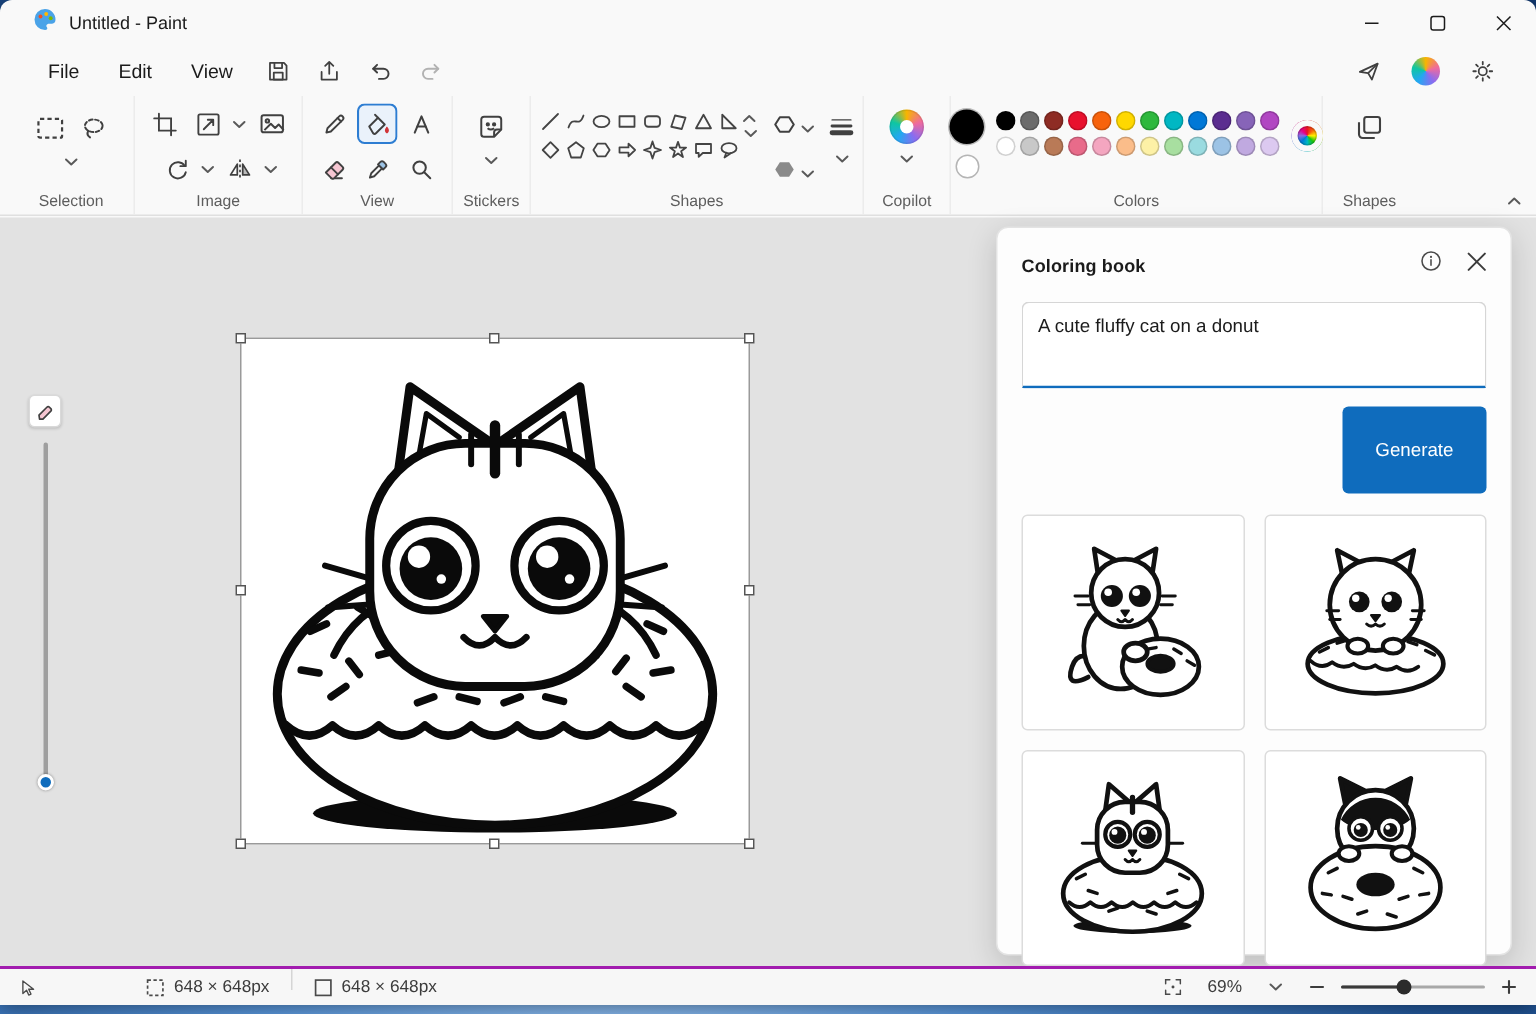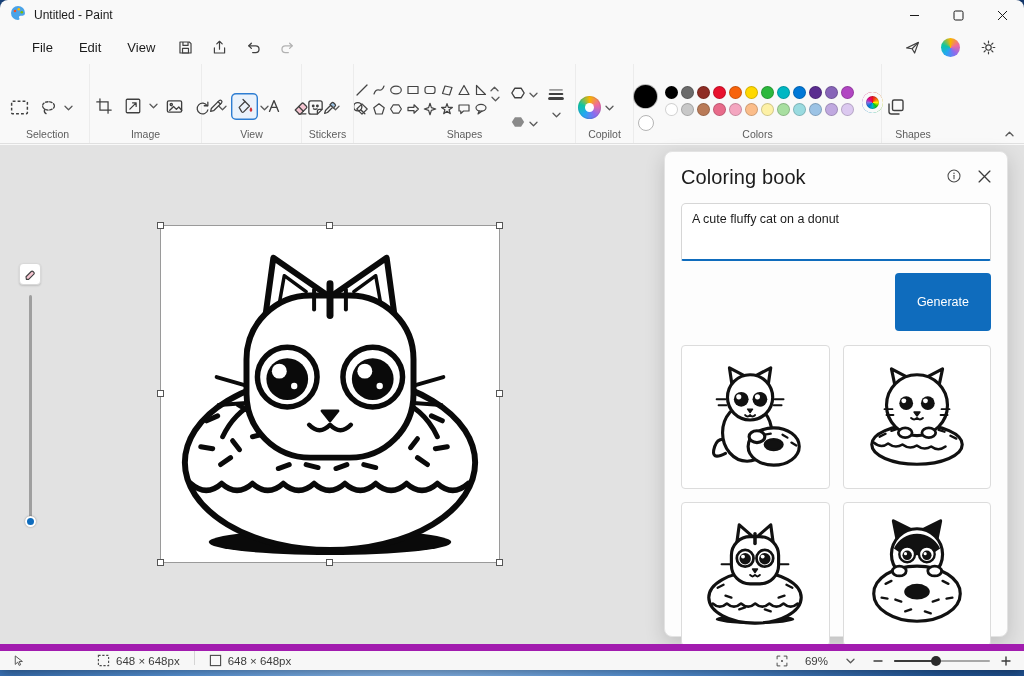--- a/index.html
+++ b/index.html
@@ -3,33 +3,33 @@
 <meta charset="utf-8">
 <style>
   *{margin:0;padding:0;box-sizing:border-box}
   html,body{width:1024px;height:676px;overflow:hidden}
   body{font-family:"Liberation Sans","DejaVu Sans",sans-serif;color:#1b1b1b}
   .desktop{position:relative;width:1024px;height:676px;
     background:radial-gradient(ellipse at 40% 115%, #9cc8f7 0%, #5b9ae0 28%, #245a9e 62%, #143c74 100%);}
   .window{position:absolute;left:0;top:0;right:0;height:670px;background:#f9f9f9;
     border-radius:8px 8px 0 0;overflow:hidden;box-shadow:0 2px 14px rgba(0,0,0,.45)}
   
-  .titlebar{height:30px;display:flex;align-items:center;padding-left:10px}
+  .titlebar{height:30px;display:flex;align-items:center;padding-left:22px}
   .title-text{font-size:12px;margin-left:8px;color:#1b1b1b}
   .win-controls{margin-left:auto;display:flex;height:100%}
   .win-btn{width:44px;display:flex;align-items:center;justify-content:center;color:#1b1b1b}
   
   .menubar{height:34px;display:flex;align-items:center;padding:0 20px;gap:2px}
   .menu-item{font-size:13px;padding:5px 12px;border-radius:5px}
   .icon-btn{width:32px;height:28px;display:flex;align-items:center;justify-content:center;border-radius:5px}
   .menubar-right{margin-left:auto;display:flex;align-items:center;gap:6px}
   .disabled{opacity:.38}
   
   .ribbon{position:relative;height:80px;display:flex;background:#f9f9f9;border-bottom:1px solid #e0e0e0;padding-left:6px}
-  .rsec{position:relative;height:100%;border-right:1px solid #ececec;display:flex;flex-direction:row;align-items:center;padding-top:5px}
+  .rsec{position:relative;height:100%;border-right:1px solid #ececec;display:flex;flex-direction:column;align-items:center;padding-top:5px}
   .rsec-label{position:absolute;bottom:3px;left:0;width:100%;text-align:center;font-size:10.5px;color:#5d5d5d;white-space:nowrap}
   .rrow{display:flex;align-items:center;justify-content:center;gap:2px}
   .tool-btn{width:27px;height:27px;display:flex;align-items:center;justify-content:center;border-radius:5px;color:#404040}
   .tool-btn.selected{background:#eaf2fb;box-shadow:inset 0 0 0 1.4px #2d7dd2}
   .chev{display:inline-flex;align-items:center;justify-content:center;color:#5a5a5a;width:12px;height:10px}
   .chev.up{transform:rotate(180deg)}
   .dd-pair{display:flex;align-items:center;gap:1px}
   
   .shapes-wrap{display:flex;align-items:flex-start;padding-top:3px}
   .shapes-grid{display:grid;grid-template-columns:repeat(8,16px);grid-auto-rows:17px;gap:2px 1px}
@@ -67,31 +67,31 @@
   
   .size-slider{position:absolute;left:19px;top:118px;width:22px;display:flex;flex-direction:column;align-items:center}
   .size-slider-icon{width:22px;height:22px;background:#fff;border-radius:4px;border:1px solid #d9d9d9;
     box-shadow:0 1px 2px rgba(0,0,0,.15);display:flex;align-items:center;justify-content:center;color:#404040}
   .size-track{position:relative;width:3px;height:230px;background:#9f9f9f;border-radius:2px;margin-top:10px}
   .size-thumb{position:absolute;left:-4px;bottom:-2px;width:11px;height:11px;border-radius:50%;background:#0f6cbd;border:2px solid #fff;box-shadow:0 0 2px rgba(0,0,0,.4)}
   
   .panel{position:absolute;top:6px;right:16px;width:344px;height:486px;background:#fdfdfd;border:1px solid #e3e3e3;
     border-radius:8px;box-shadow:0 6px 20px rgba(0,0,0,.16)}
   .panel-header{display:flex;align-items:center;padding:14px 16px 10px 16px}
-  .panel-title{font-size:20px;font-weight:400;letter-spacing:.1px}
+  .panel-title{font-size:12px;font-weight:700;letter-spacing:.1px}
   .panel-header-icons{margin-left:auto;display:flex;align-items:center;gap:16px;color:#4a4a4a}
   .prompt-box{margin:4px 16px 0 16px;height:58px;background:#fff;border:1px solid #d6d6d6;border-bottom:2px solid #0f6cbd;
     border-radius:5px 5px 2px 2px;padding:8px 10px;font-size:12.5px;color:#1b1b1b}
   .generate-row{display:flex;justify-content:flex-end;margin:12px 16px 0 16px}
   .generate-btn{color:#fff;font-size:12.5px;padding:22px 22px;border-radius:4px;border:none}
   .thumb-grid{display:grid;grid-template-columns:1fr 1fr;gap:13px;margin:14px 16px}
   .thumb-card{height:144px;background:#fff;border:1px solid #dcdcdc;border-radius:4px;display:flex;align-items:center;justify-content:center}
   .thumb-card svg{width:118px;height:118px}
   
-  .statusbar{position:absolute;left:0;right:0;bottom:0;height:26px;background:#f7f7f7;border-top:7px solid #a21caf;
+  .statusbar{position:absolute;left:0;right:0;bottom:0;height:26px;background:#f7f7f7;border-top:2px solid #a21caf;
     display:flex;font-size:11.5px;color:#3c3c3c;padding:0 12px}
   .sb-icon{display:inline-flex;align-items:center;justify-content:center;color:#4a4a4a}
   .sb-group{display:flex;align-items:center;gap:6px}
   .sb-divider{width:1px;height:14px;background:#d5d5d5;margin:0 14px}
   .sb-right{margin-left:auto;display:flex;align-items:center;gap:10px}
   .zoom-dd{display:flex;align-items:center;gap:16px;padding:2px 6px;border-radius:4px}
   .zoom-slider{position:relative;width:96px;height:12px}
   .zs-track{position:absolute;left:0;right:0;top:5px;height:2px;background:#a8a8a8;border-radius:2px}
   .zs-fill{position:absolute;left:0;width:44%;top:5px;height:2px;background:#3a3a3a;border-radius:2px}
   .zs-thumb{position:absolute;left:calc(44% - 5px);top:1px;width:10px;height:10px;border-radius:50%;background:#2b2b2b}

